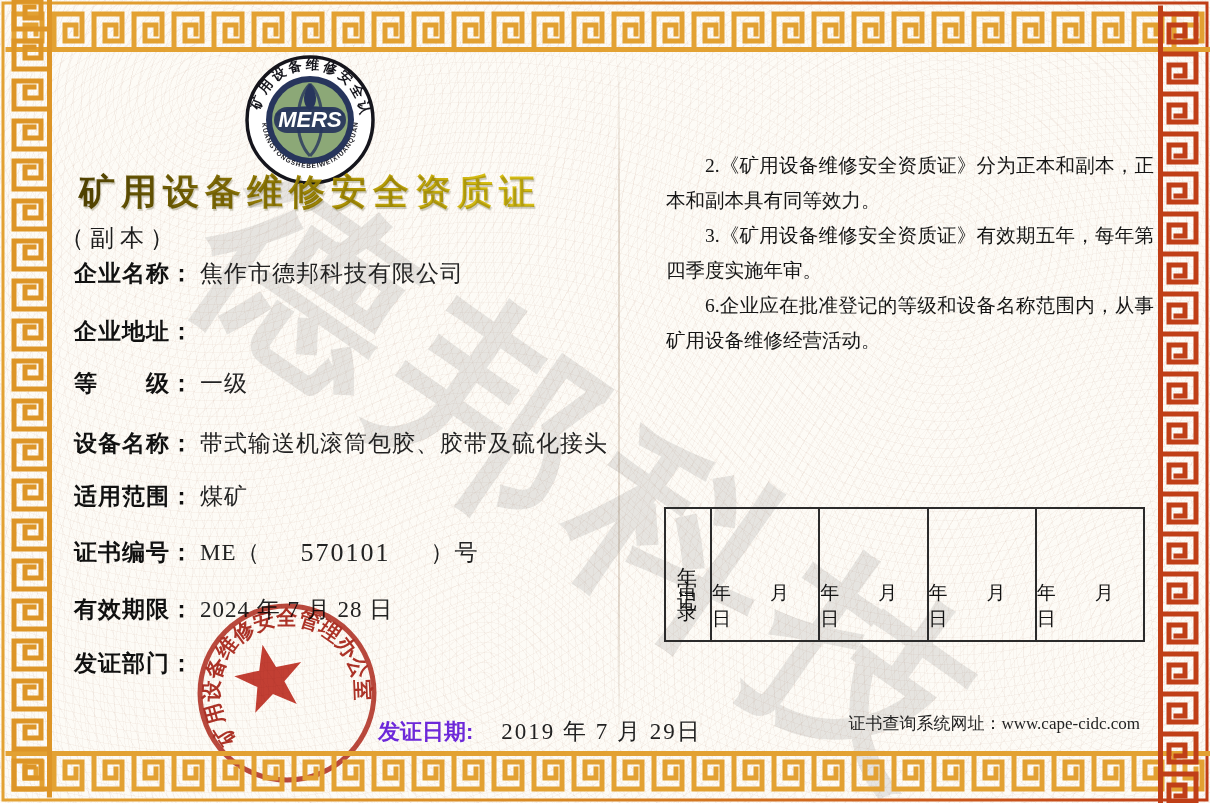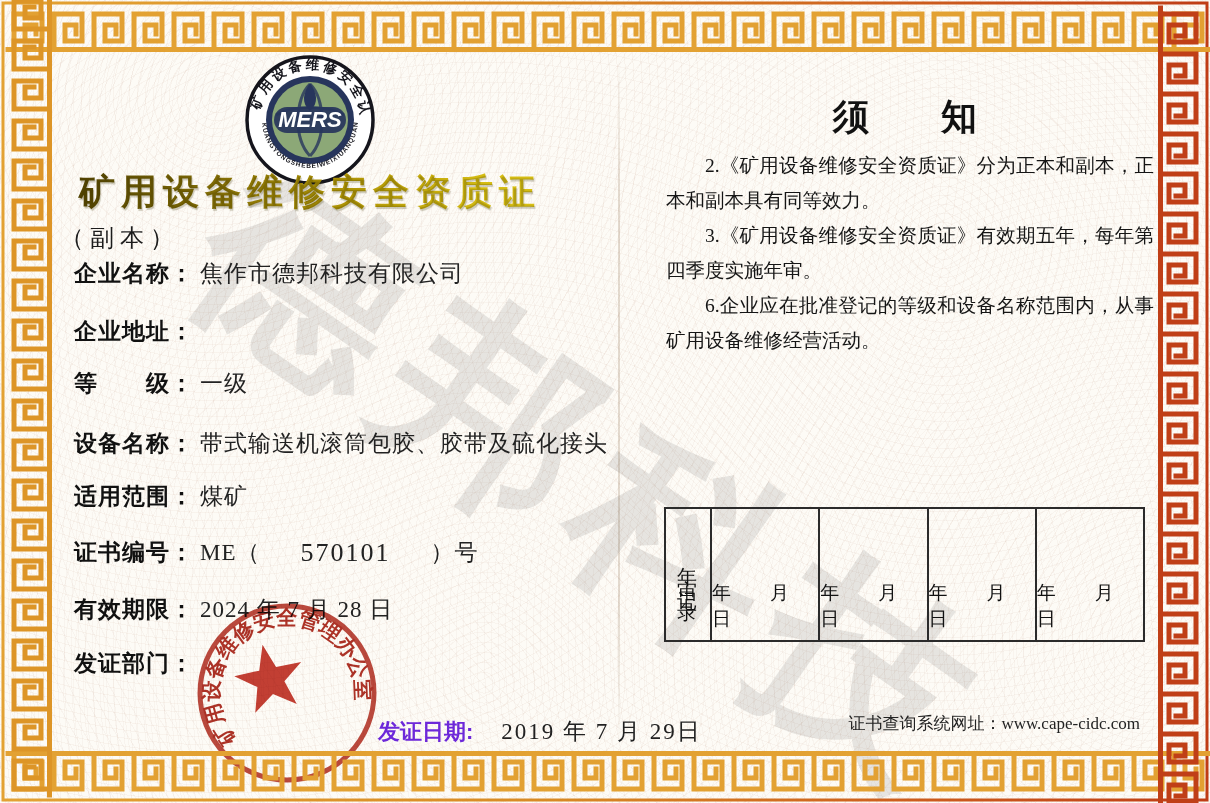--- a/index.html
+++ b/index.html
@@ -270,21 +270,20 @@
       </defs>
       <text font-size="21" fill="#ab281c" font-weight="bold" font-family="'Liberation Sans','DejaVu Sans',sans-serif">
         <textPath href="#sealArc" startOffset="1%">矿用设备维修安全管理办公室</textPath>
       </text>
       <g transform="translate(78,82) rotate(-12)">
         <path d="M0,-36 L8.6,-11.4 34.2,-11.1 13.8,4.3 21.2,29.1 0,14.2 -21.2,29.1 -13.8,4.3 -34.2,-11.1 -8.6,-11.4 Z" fill="#bc2418" opacity=".92"></path>
       </g>
     </svg>
   </div>
 
-  <div class="notice-head">须　　知</div>
   <div class="notice-body">
     <p>2.《矿用设备维修安全资质证》分为正本和副本，正本和副本具有同等效力。</p>
     <p>3.《矿用设备维修安全资质证》有效期五年，每年第四季度实施年审。</p>
     <p>6.企业应在批准登记的等级和设备名称范围内，从事矿用设备维修经营活动。</p>
   </div>
 
   <div class="review-table">
     <div class="rt-head">年审记录</div>
     <div class="rt-cell">年　月　日</div>
     <div class="rt-cell">年　月　日</div>

